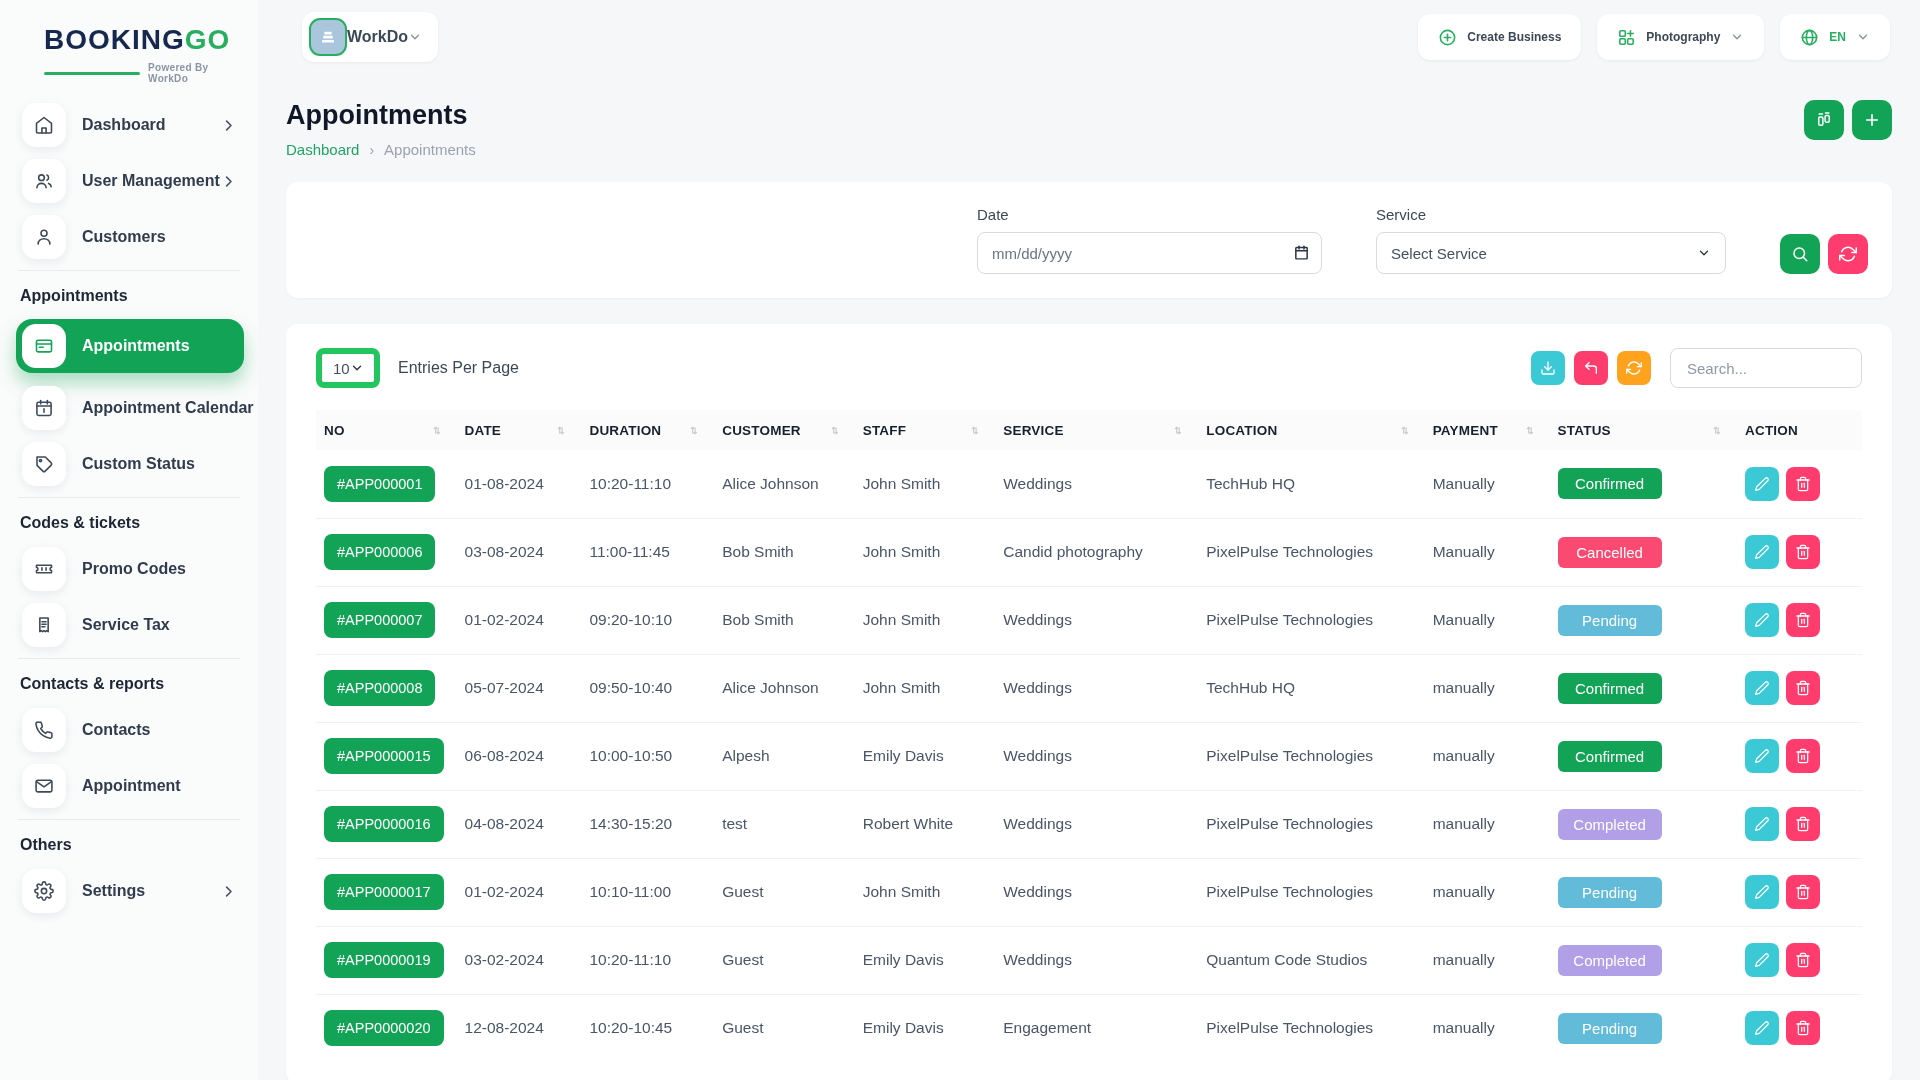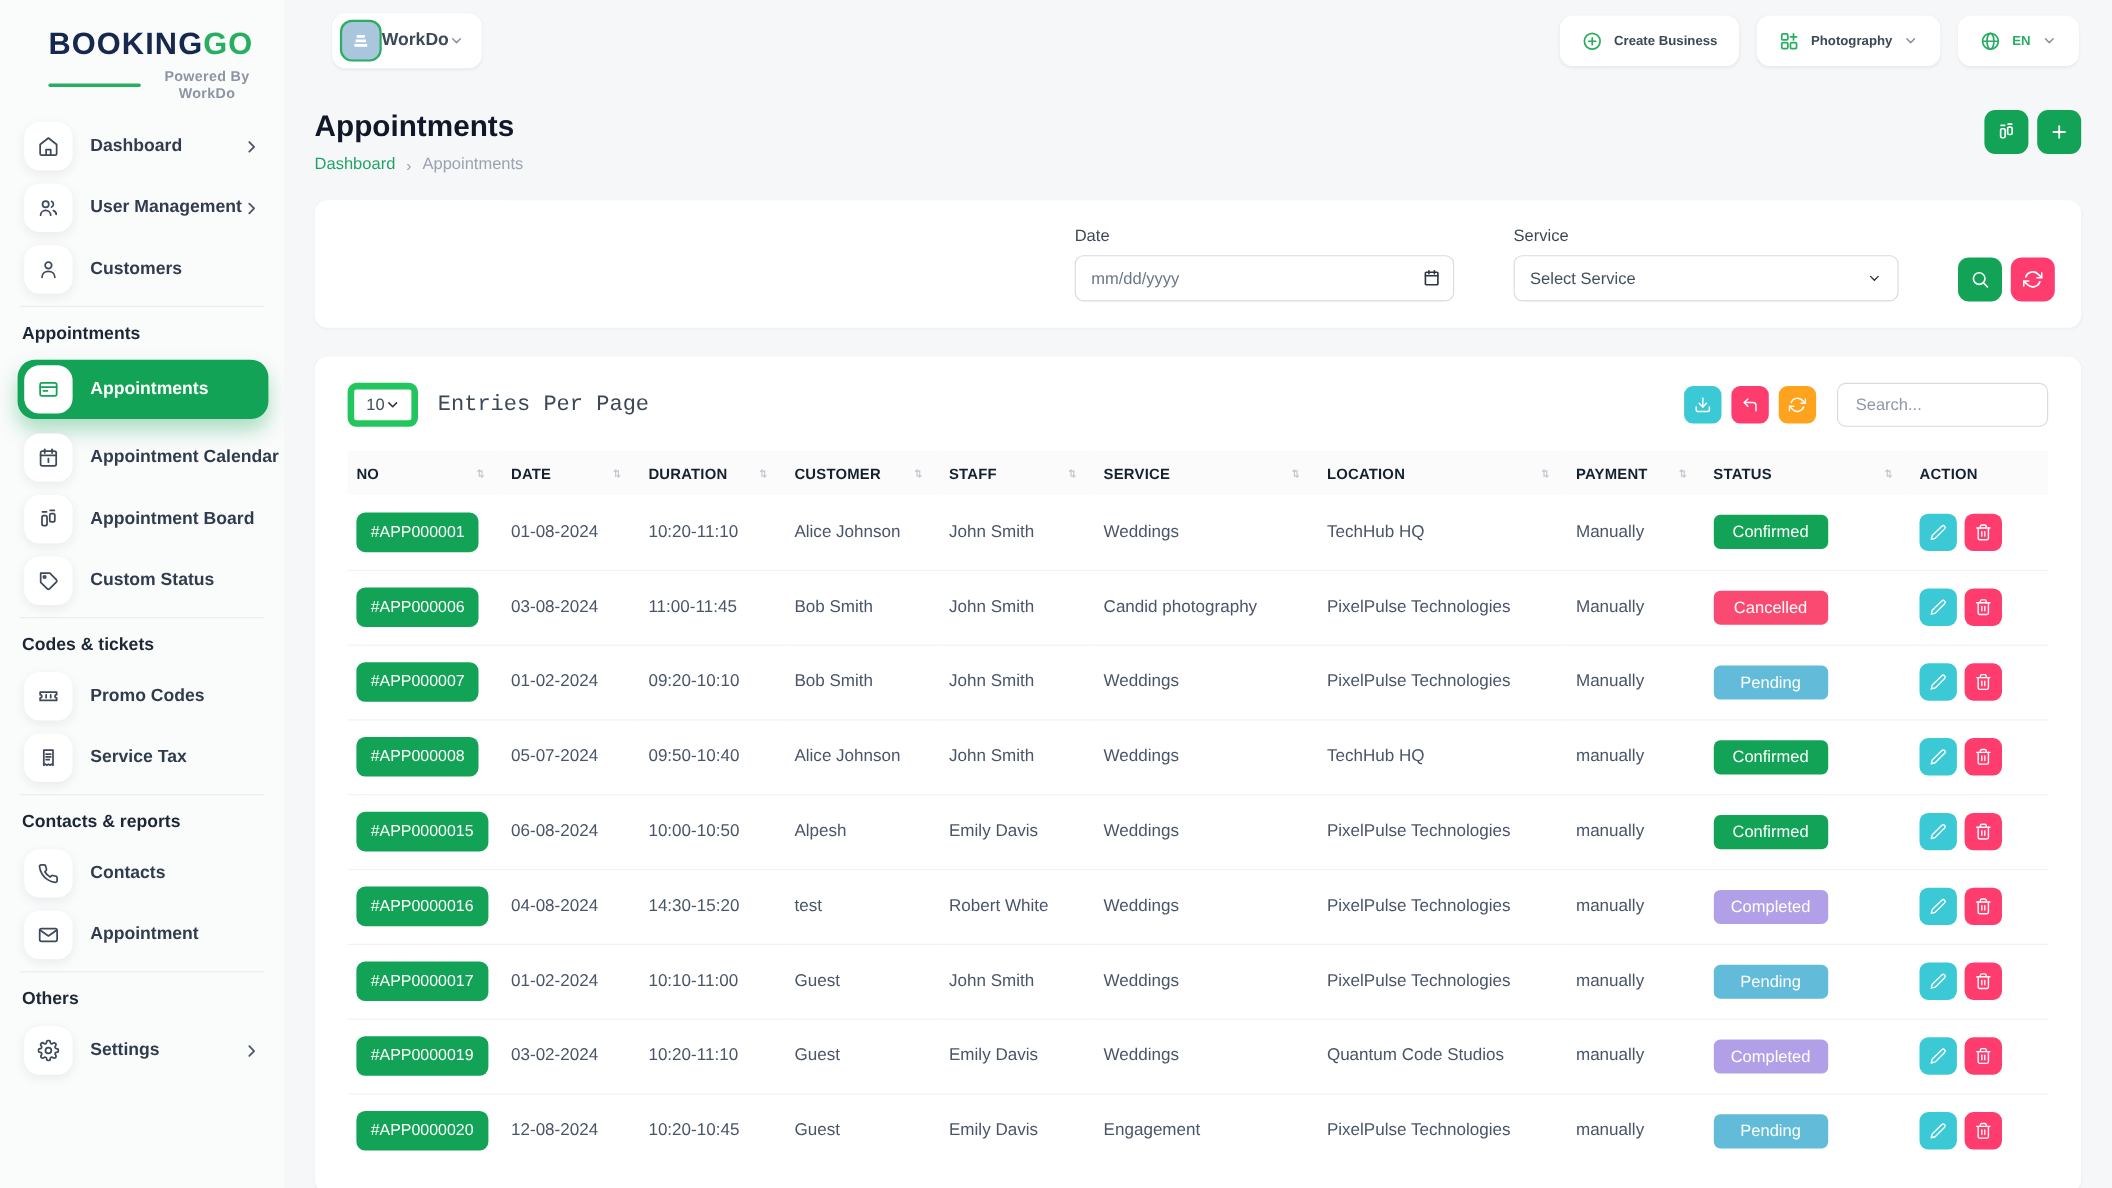--- a/index.html
+++ b/index.html
@@ -10,21 +10,21 @@
   }
   .app { display:flex; width:1920px; height:1080px; }
 
   
   .sidebar { width:258px; flex-shrink:0; background:#fafbfb; height:1080px; overflow:hidden; }
   .logo-wrap { padding:24px 18px 14px 44px; }
   .logo-text { font-size:28px; font-weight:800; letter-spacing:1px; color:#17284e; }
   .logo-text .accent { color:#27ae60; }
   .logo-sub { display:flex; align-items:center; margin-top:6px; }
   .logo-line { height:3px; width:108px; background:#27ae60; border-radius:2px; }
-  .logo-powered { font-size:13px; color:#8b95a3; margin-left:8px; font-weight:700; letter-spacing:.3px;text-align:center; }
+  .logo-powered { font-size:10px; color:#8b95a3; margin-left:8px; font-weight:700; letter-spacing:.3px; }
   .nav { padding:4px 14px 0 16px; }
   .nav-item { display:flex; align-items:center; height:46px; margin:0 0 10px 0; padding:0 8px 0 6px; border-radius:16px; cursor:pointer; }
   .nav-icon-box { width:44px; height:44px; border-radius:14px; background:#ffffff; box-shadow:0 3px 10px rgba(30,41,59,.08); display:flex; align-items:center; justify-content:center; color:#3e4a5a; flex-shrink:0; }
   .nav-icon-box svg { width:20px; height:20px; }
   .nav-label { margin-left:16px; font-size:16px; font-weight:600; color:#303c4d; white-space:nowrap; }
   .nav-chevron { margin-left:auto; color:#4a5568; display:flex; }
   .nav-chevron svg { width:15px; height:15px; }
   .nav-item.active { background:#12a356; height:54px; box-shadow:0 10px 18px rgba(18,163,86,.35); margin:8px 0 12px 0; }
   .nav-item.active .nav-icon-box { box-shadow:none; }
   .nav-item.active .nav-icon-box svg { color:#12a356; }
@@ -70,21 +70,21 @@
   .text-input { width:345px; height:42px; border:1px solid #d6dae1; border-radius:8px; padding:0 40px 0 14px; font-size:15px; color:#42505f; font-family:inherit; background:#fff; outline:none; }
   .text-input::placeholder { color:#6b7685; }
   .input-icon { position:absolute; right:12px; top:12px; color:#2b3544; }
   .input-icon svg { width:17px; height:17px; }
   .select-shell { width:350px; height:42px; border:1px solid #d6dae1; border-radius:8px; padding:0 14px; display:flex; align-items:center; justify-content:space-between; font-size:15px; color:#42505f; cursor:pointer; background:#fff; }
   .filter-btns { display:flex; gap:8px; margin-top:28px; }
 
   .table-card { margin-top:26px; padding:24px 30px; height:760px; }
   .table-controls { display:flex; align-items:center; }
   .entries-select { width:64px; height:40px; border:6px solid #22c55e; border-radius:8px; padding:0 11px; display:flex; align-items:center; justify-content:space-between; font-size:15px; color:#42505f; cursor:pointer; background:#fff; }
-  .entries-label { margin-left:18px; font-size:20px; color:#3c4856;font-family:Liberation Mono, monospace; }
+  .entries-label { margin-left:18px; font-size:16px; color:#3c4856; }
   .controls-right { margin-left:auto; display:flex; align-items:center; gap:9px; }
   .mini-btn { width:34px; height:34px; border:none; border-radius:8px; display:flex; align-items:center; justify-content:center; color:#fff; cursor:pointer; }
   .mini-btn svg { width:16px; height:16px; }
   .search-input { width:192px; height:40px; border:1px solid #d6dae1; border-radius:8px; padding:0 16px; font-size:15px; font-family:inherit; color:#42505f; outline:none; margin-left:10px; }
   .search-input::placeholder { color:#8e98a5; }
 
   table { width:100%; border-collapse:collapse; margin-top:22px; }
   thead th { background:#fbfbfc; height:40px; font-size:13.5px; font-weight:700; color:#16212f; letter-spacing:.2px; text-align:left; padding:0 14px 0 8px; cursor:pointer; }
   thead th .th-inner { display:flex; align-items:center; justify-content:space-between; }
   .sort { color:#c2c8d0; display:flex; margin-left:6px; }
@@ -169,32 +169,20 @@
          <span class="nav-icon-box">
             <svg viewBox="0 0 24 24" fill="none" stroke="currentColor" stroke-width="1.9" stroke-linecap="round" stroke-linejoin="round">
               <rect x="3.5" y="5" width="17" height="16" rx="2"></rect>
               <line x1="8" y1="3" x2="8" y2="7"></line>
               <line x1="16" y1="3" x2="16" y2="7"></line>
               <line x1="3.5" y1="9.5" x2="20.5" y2="9.5"></line>
               <line x1="12" y1="13" x2="12" y2="17"></line>
             </svg>
           </span>
          <span class="nav-label">Appointment Calendar</span>
-
-       </div>
-        <div class="nav-item">
-         <span class="nav-icon-box">
-            <svg viewBox="0 0 24 24" fill="none" stroke="currentColor" stroke-width="1.9" stroke-linecap="round" stroke-linejoin="round">
-              <rect x="5" y="8" width="5.5" height="11" rx="1.8"></rect>
-              <rect x="13.5" y="6" width="5.5" height="9" rx="1.8"></rect>
-              <line x1="5.5" y1="4" x2="10" y2="4"></line>
-              <line x1="14" y1="2.5" x2="18.5" y2="2.5"></line>
-            </svg>
-          </span>
-         <span class="nav-label">Appointment Board</span>
 
        </div>
         <div class="nav-item">
          <span class="nav-icon-box">
             <svg viewBox="0 0 24 24" fill="none" stroke="currentColor" stroke-width="1.9" stroke-linecap="round" stroke-linejoin="round">
               <path d="M20.6 13.4l-7.2 7.2a2 2 0 0 1-2.8 0l-7-7V3.6h10l7 7a2 2 0 0 1 0 2.8z"></path>
               <circle cx="7.8" cy="7.8" r="1.3"></circle>
             </svg>
           </span>
          <span class="nav-label">Custom Status</span>

